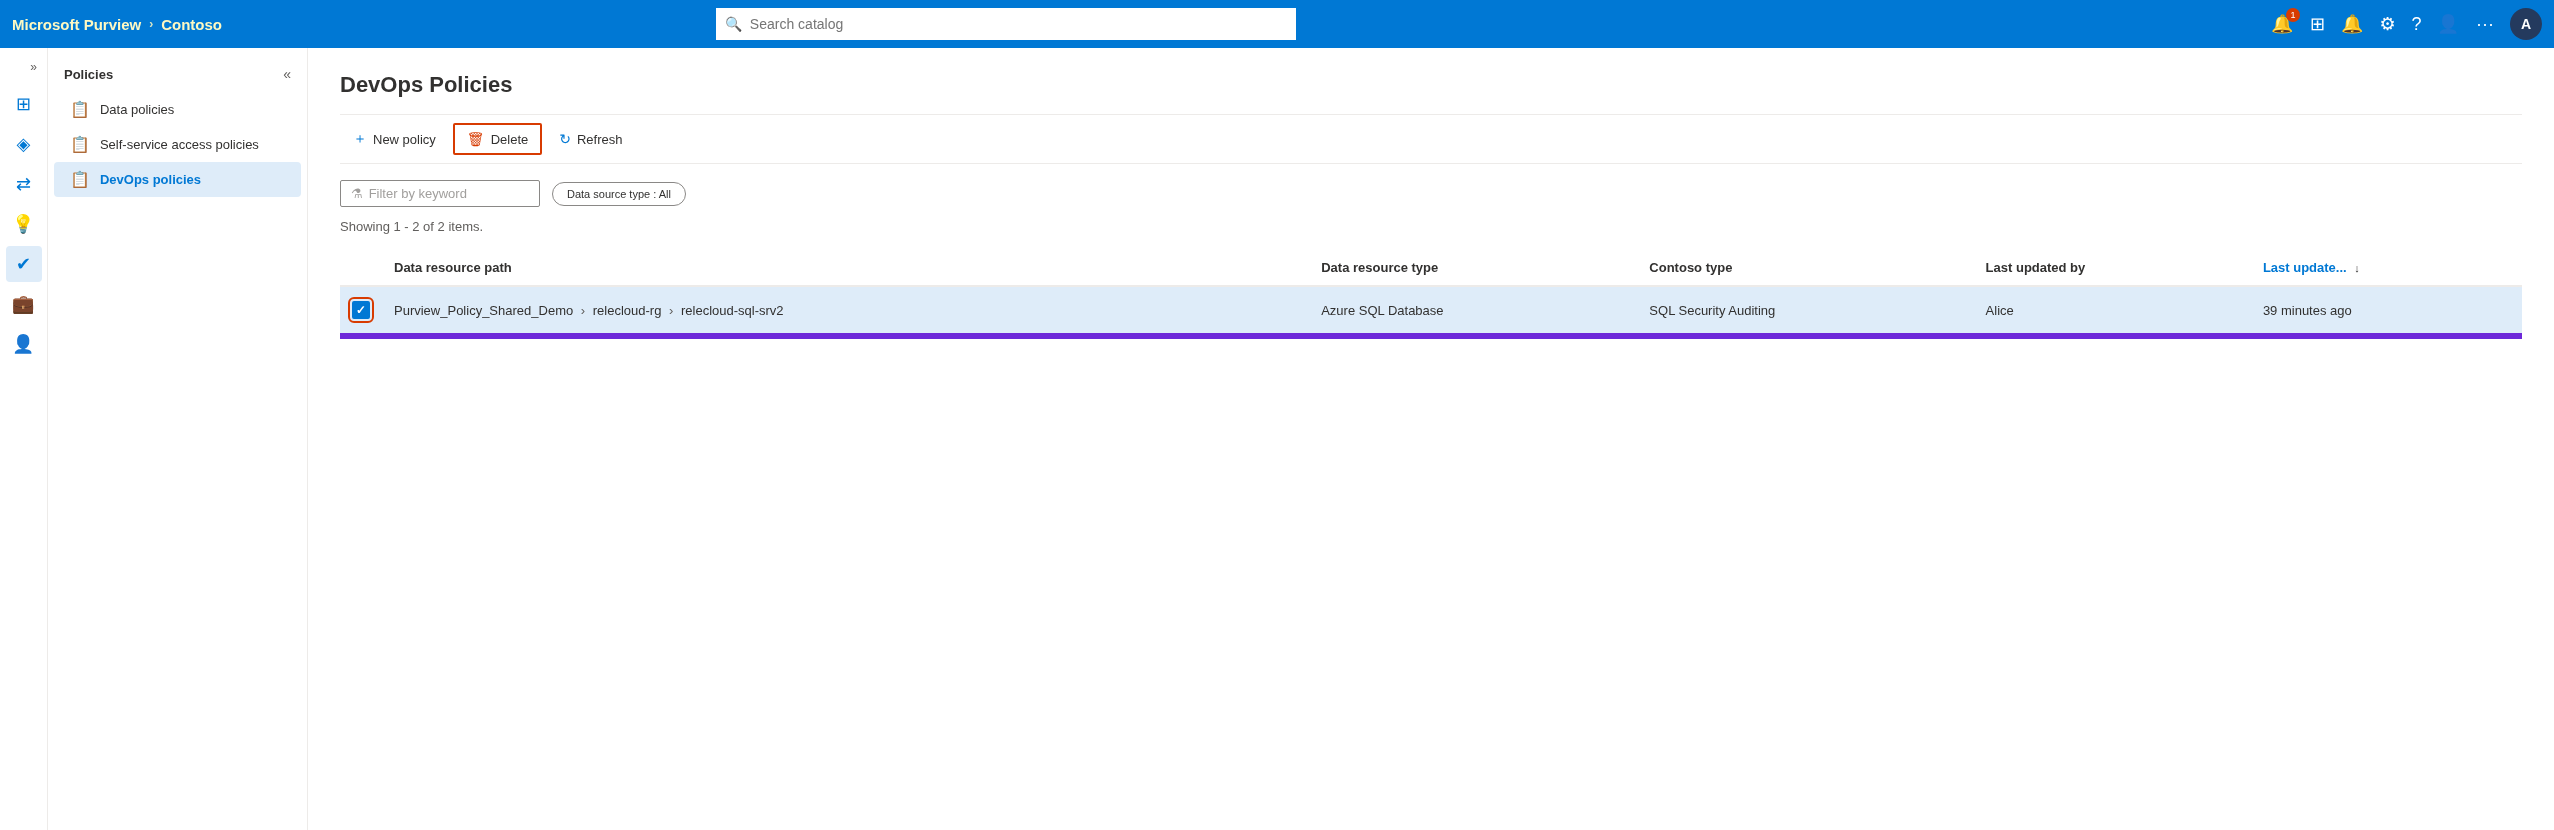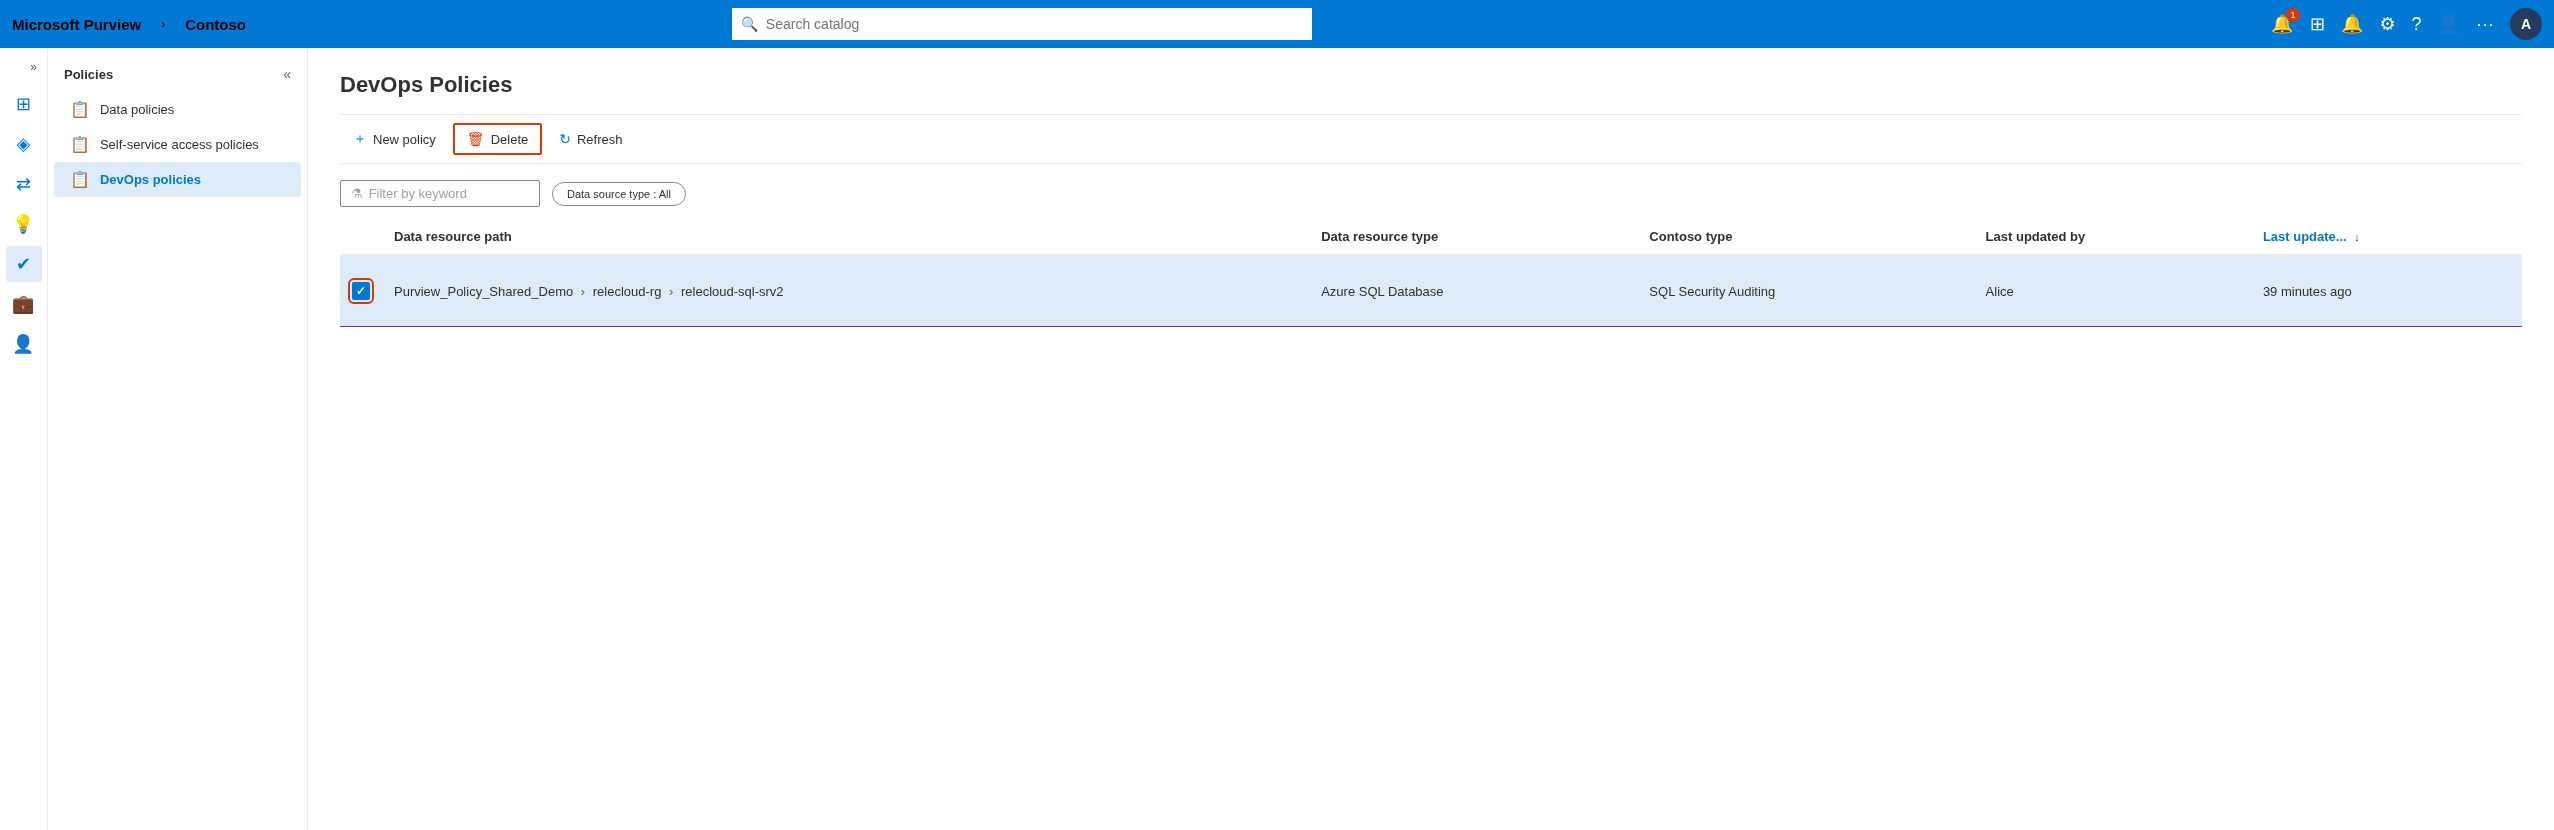--- a/index.html
+++ b/index.html
@@ -11,24 +11,24 @@
       align-items: center;
       background: #0078d4;
       height: 48px;
       padding: 0 12px;
       color: white;
       gap: 12px;
     }
     .top-nav-brand {
       display: flex;
       align-items: center;
-      gap: 20px;
+      gap: 8px;
       font-size: 15px;
       font-weight: 600;
-      color: #000000;
+      color: #fef9c3;
       white-space: nowrap;
     }
     .top-nav-brand .chevron { font-size: 12px; opacity: 0.85; }
     .top-nav-search {
       flex: 1;
       max-width: 580px;
       margin: 0 auto;
       position: relative;
     }
     .top-nav-search input {
@@ -261,24 +261,24 @@
       font-weight: 600;
       color: #323130;
       padding: 10px 12px;
       border-bottom: 2px solid #edebe9;
       white-space: nowrap;
     }
     .data-table th.sort-active {
       color: #0078d4;
     }
     .data-table td {
-      padding: 26px 12px;
-      font-size: 13px;
-      color: #323130;
-      border-bottom: 1px solid #6d28d9;
+      padding: 14px 12px;
+      font-size: 13px;
+      color: #323130;
+      border-bottom: 6px solid #6d28d9;
     }
     .data-table tr.selected-row {
       background: #deecf9;
     }
 
     
     .checkbox-cell {
       width: 40px;
       text-align: center;
     }
@@ -398,20 +398,21 @@
     <div class="filter-row">
       <div class="filter-keyword">
         <span>⚗</span>
         <span>Filter by keyword</span>
       </div>
       <button class="filter-type-btn">
         <span>Data source type : All</span>
       </button>
     </div>
 
+    <div class="showing-text">Showing 1 - 2 of 2 items.</div>
 
     <table class="data-table">
       <thead>
         <tr>
           <th class="checkbox-cell"></th>
           <th>
             <span>Data resource path</span>
           </th>
           <th>
             <span>Data resource type</span>

